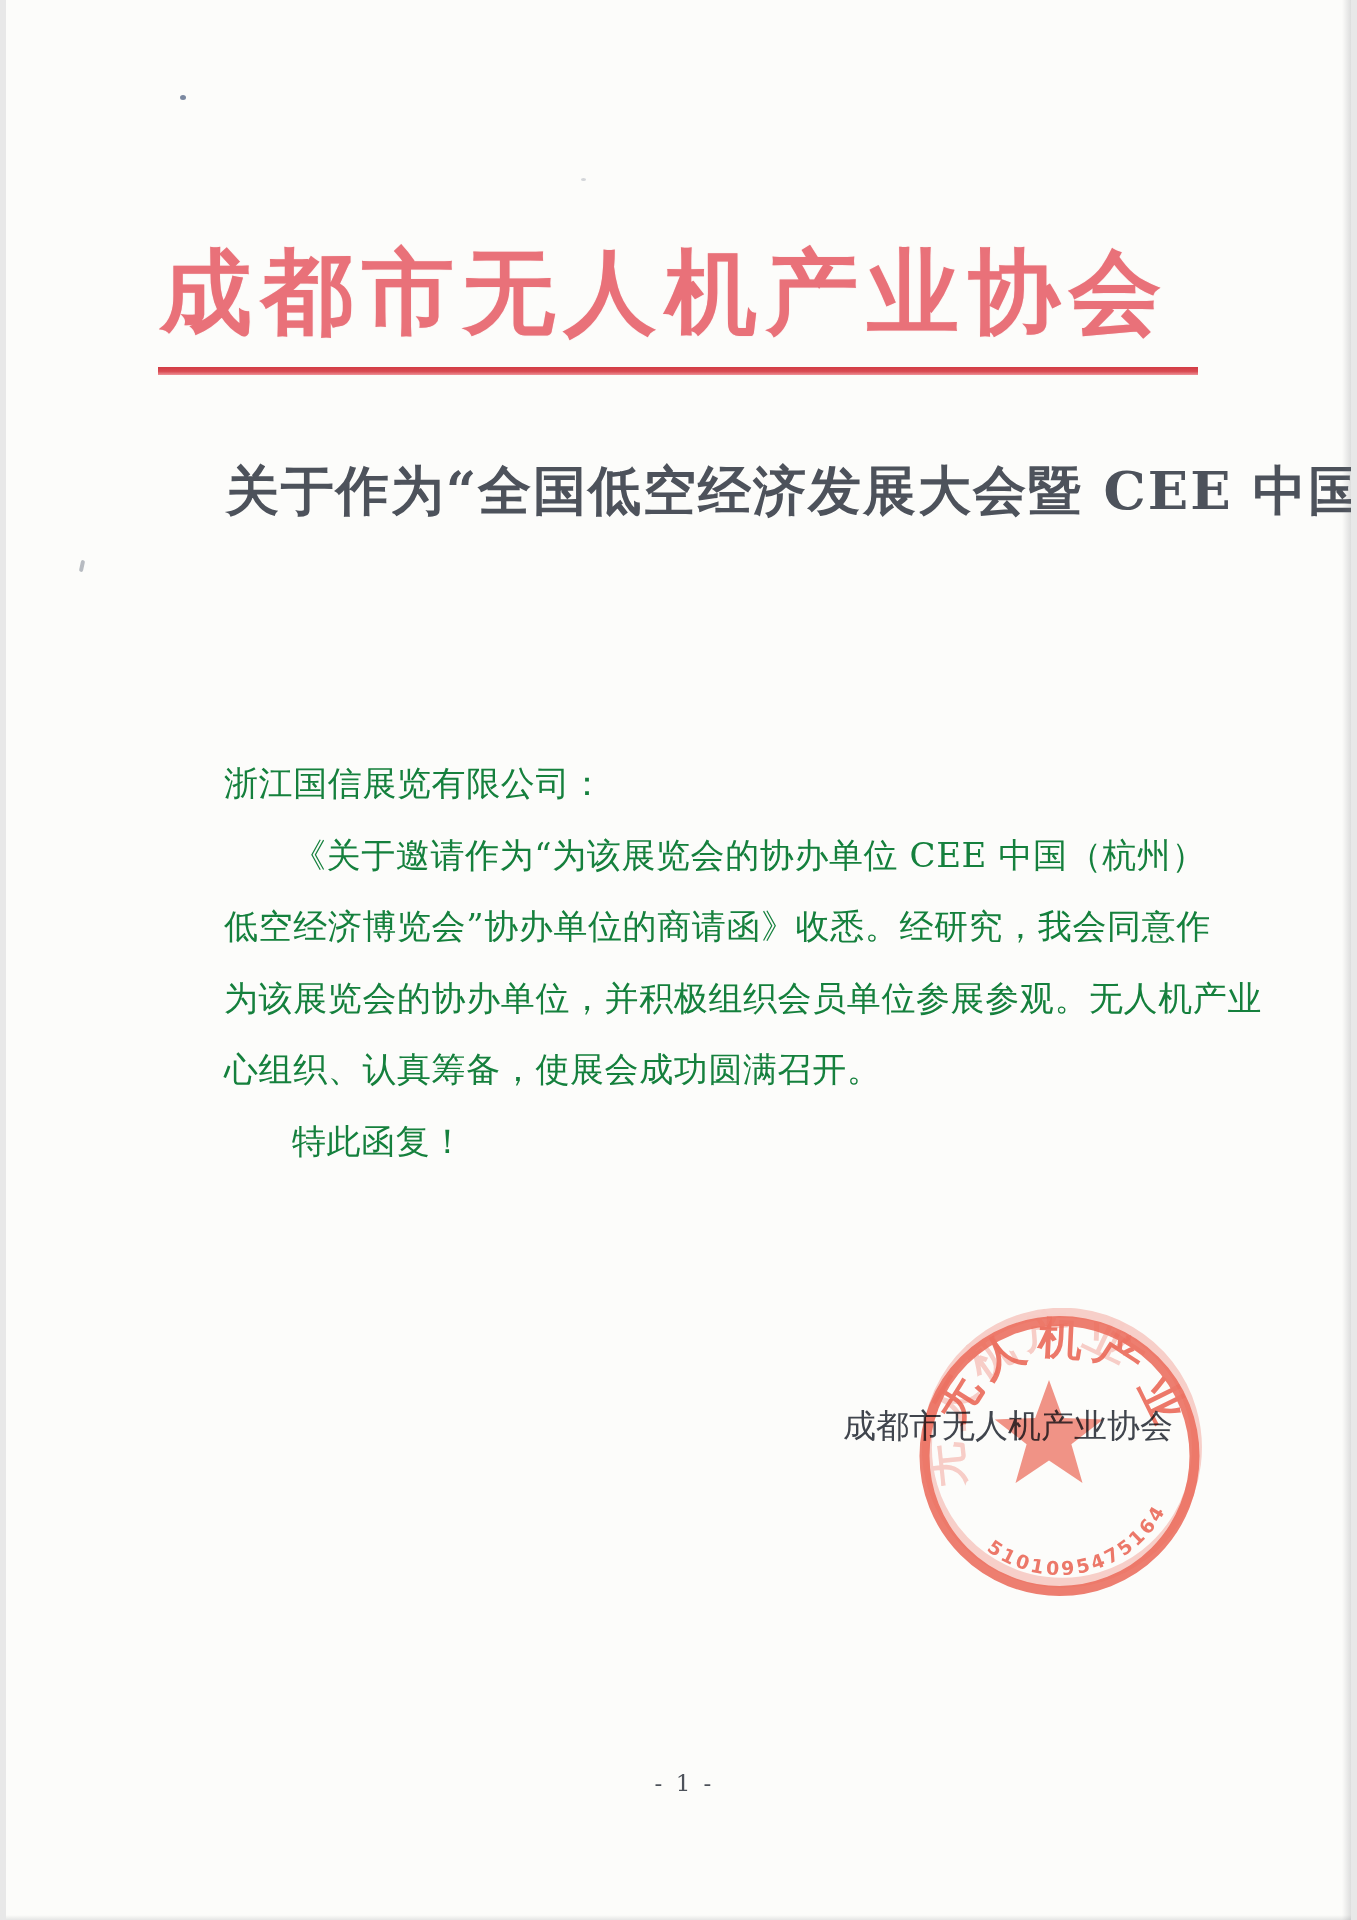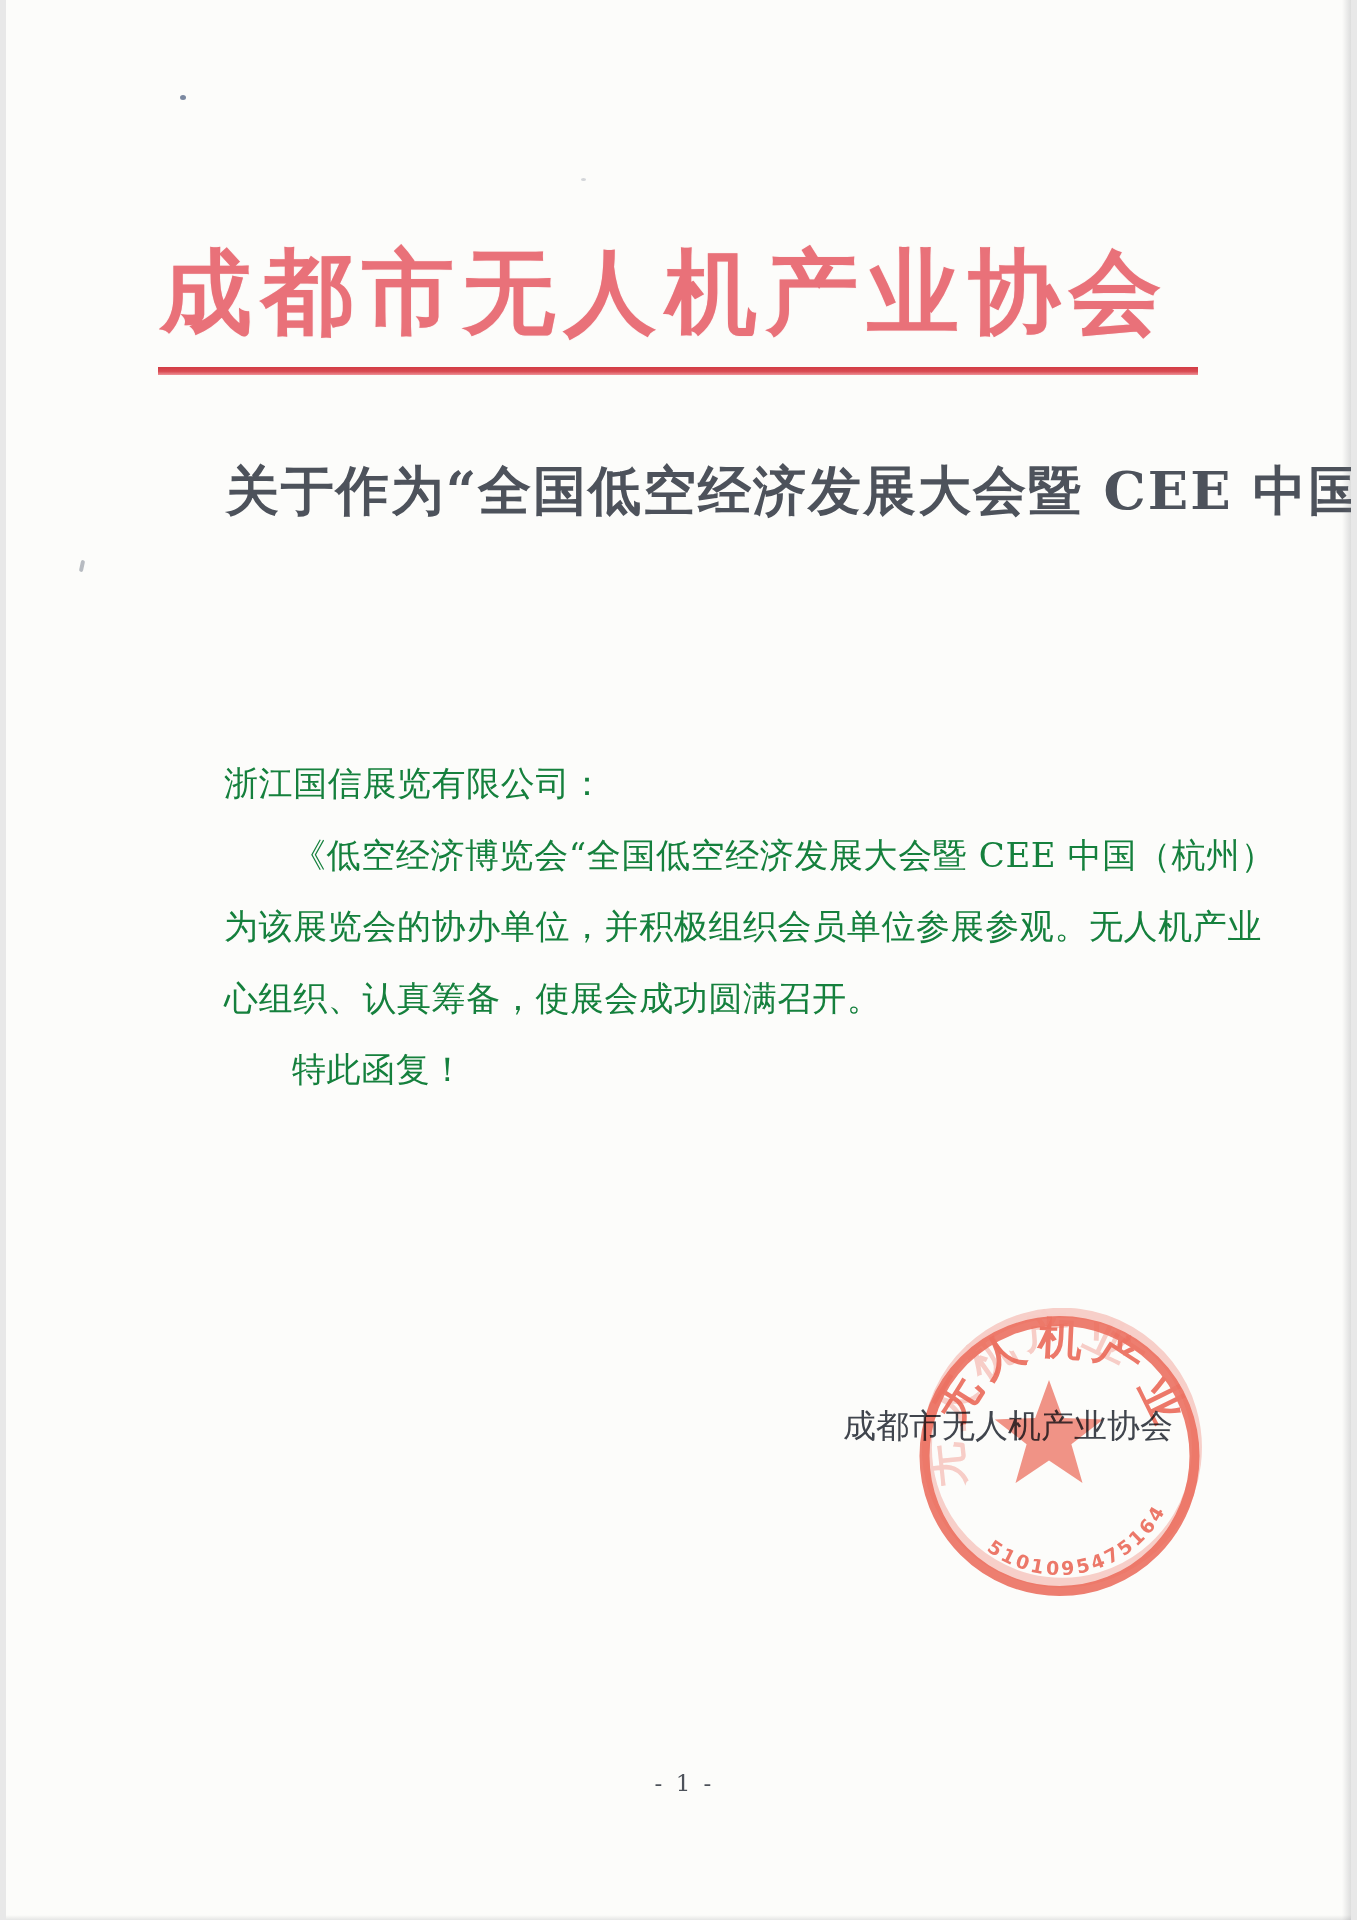--- a/index.html
+++ b/index.html
@@ -79,21 +79,22 @@
 
   <div class="letterhead">成都市无人机产业协会</div>
   <div class="red-rule"></div>
 
   <div class="doc-title">
     <div>关于作为“全国低空经济发展大会暨 CEE 中国</div>
   </div>
 
   <div class="body-block">
     <div class="body-line">浙江国信展览有限公司：</div>
-    <div class="body-line indent">《低空经济博览会“全国低空经济发展大会暨 CEE 中国（杭州）</div>
+    <div class="body-line indent">《关于邀请作为“为该展览会的协办单位 CEE 中国（杭州）</div>
+    <div class="body-line">低空经济博览会”协办单位的商请函》收悉。经研究，我会同意作</div>
     <div class="body-line">为该展览会的协办单位，并积极组织会员单位参展参观。无人机产业</div>
     <div class="body-line">心组织、认真筹备，使展会成功圆满召开。</div>
     <div class="body-line indent">特此函复！</div>
   </div>
 
   <div class="sig-org">成都市无人机产业协会</div>
 
   <svg class="seal" viewBox="0 0 292 296">
 
     <g transform="rotate(-38 145.5 148) translate(7 -5)" opacity="0.3">

